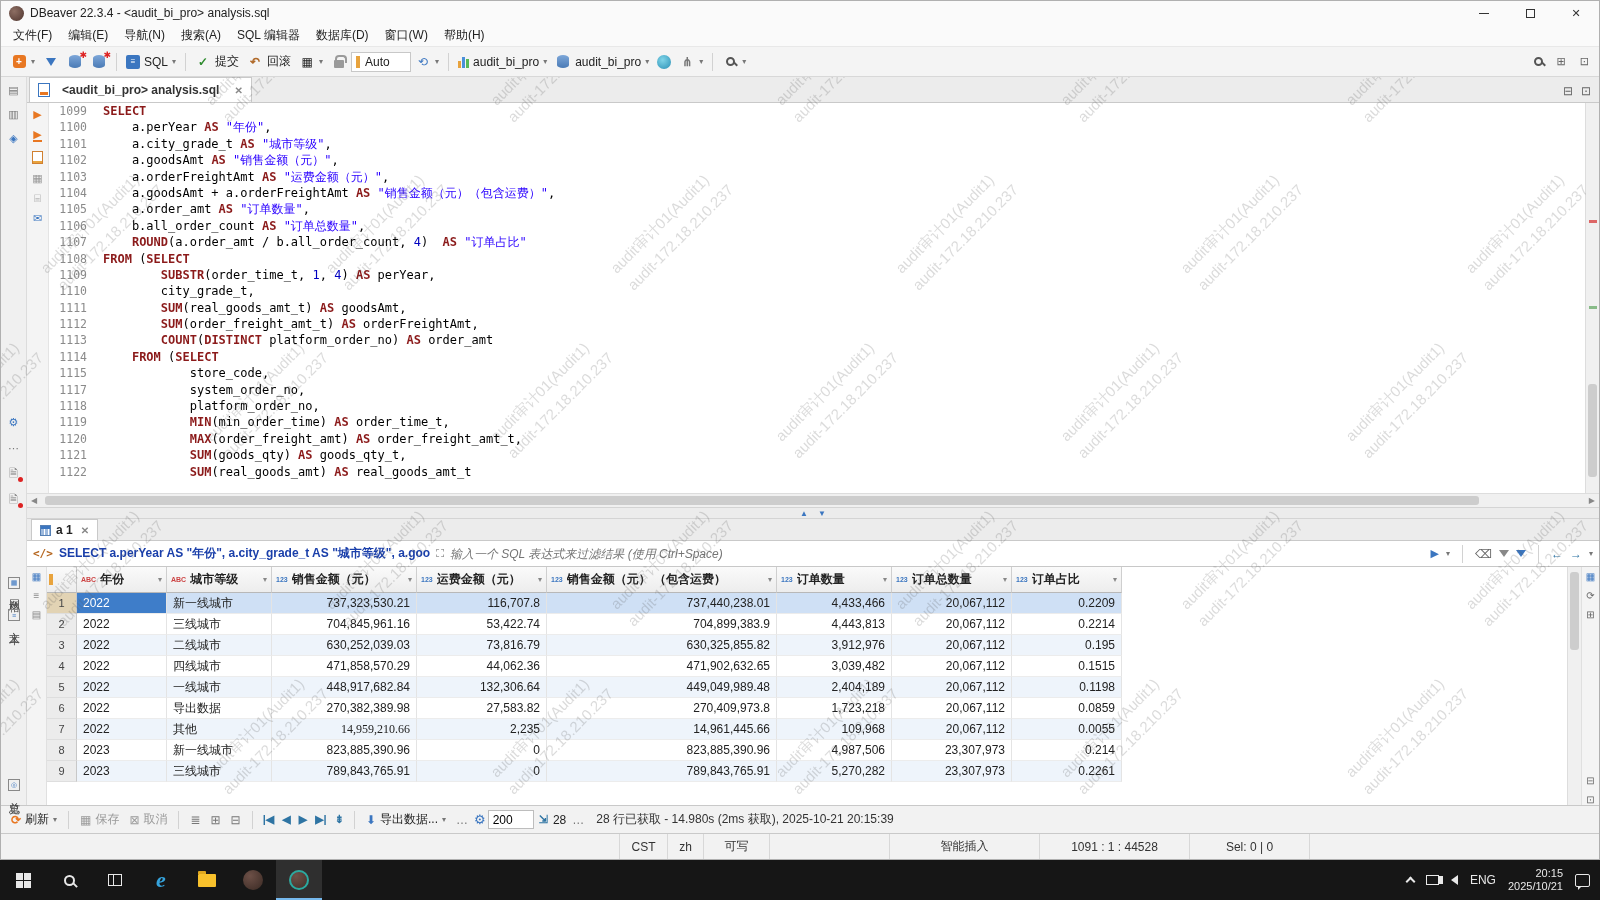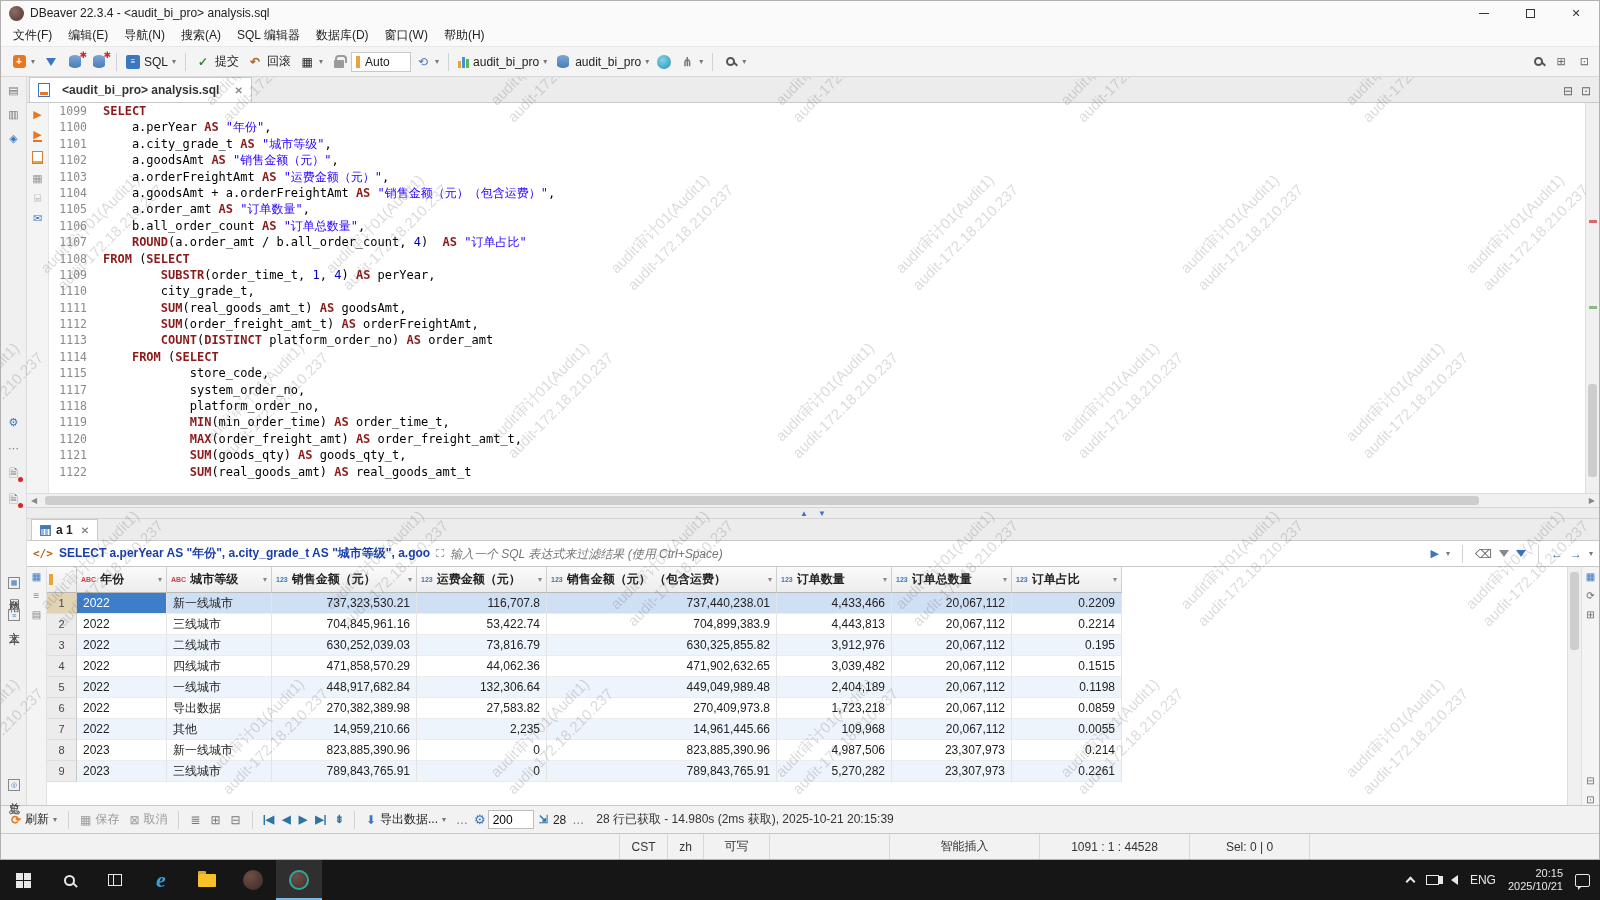--- a/index.html
+++ b/index.html
@@ -619,21 +619,21 @@
                   <div class="g-cell num" style="width: 130px;">27,583.82</div>
                   <div class="g-cell num" style="width: 230px;">270,409,973.8</div>
                   <div class="g-cell num" style="width: 115px;">1,723,218</div>
                   <div class="g-cell num" style="width: 120px;">20,067,112</div>
                   <div class="g-cell num" style="width: 110px;">0.0859</div>
                 </div>
                 <div class="g-row odd">
                   <div class="g-rownum">7</div>
                   <div class="g-cell" style="width: 90px;">2022</div>
                   <div class="g-cell" style="width: 105px;">其他</div>
-                  <div class="g-cell num" style="width: 145px;">14,959,210.66</div>
+                  <div class="g-cell num" style="width: 145px; font-family: Liberation Serif, serif;">14,959,210.66</div>
                   <div class="g-cell num" style="width: 130px;">2,235</div>
                   <div class="g-cell num" style="width: 230px;">14,961,445.66</div>
                   <div class="g-cell num" style="width: 115px;">109,968</div>
                   <div class="g-cell num" style="width: 120px;">20,067,112</div>
                   <div class="g-cell num" style="width: 110px;">0.0055</div>
                 </div>
                 <div class="g-row">
                   <div class="g-rownum">8</div>
                   <div class="g-cell" style="width: 90px;">2023</div>
                   <div class="g-cell" style="width: 105px;">新一线城市</div>

